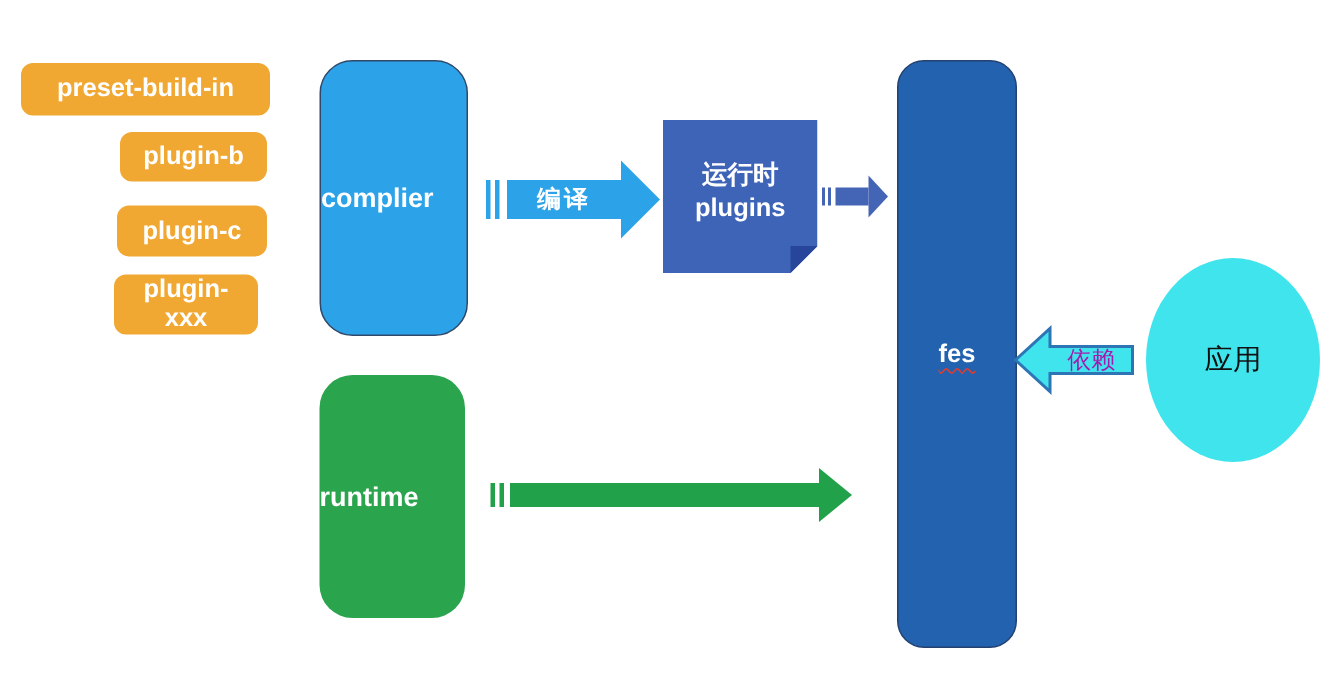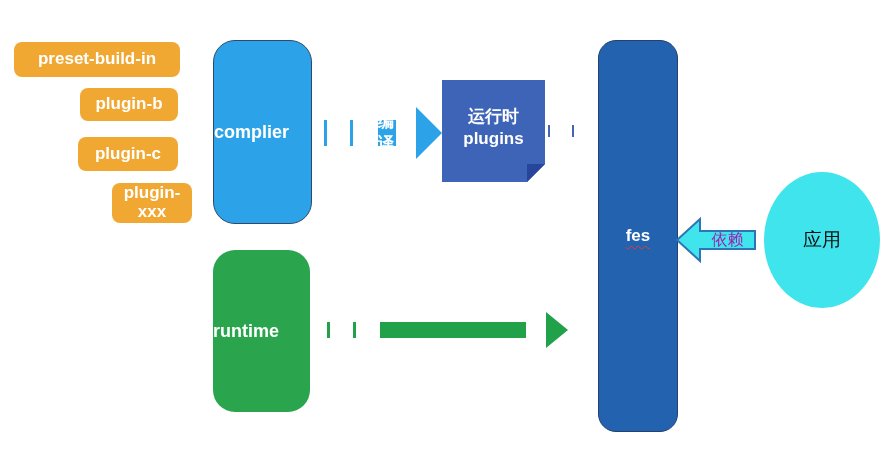--- a/index.html
+++ b/index.html
@@ -11,21 +11,21 @@
   
   .tag {
     position:absolute; background:#F0A833; color:#ffffff; border-radius:8px;
     display:flex; align-items:center; justify-content:center;
     font-size:17px; font-weight:700; text-align:center;
     white-space:pre-line; line-height:1.1;
   }
   .tag-preset { left:14px;  top:42px;  width:166px; height:35px; }
   .tag-b      { left:80px;  top:88px;  width:98px;  height:33px; }
   .tag-c      { left:78px;  top:137px; width:100px; height:34px; }
-  .tag-xxx    { left:76px;  top:183px; width:80px;  height:40px;margin-left:36px; }
+  .tag-xxx    { left:76px;  top:183px; width:96px;  height:40px; }
 
   
   .bigbox {
     position:absolute; border-radius:22px; color:#ffffff;
     display:flex; align-items:center; justify-content:flex-start;
     font-size:18px; font-weight:700;
   }
   .compiler-box { left:213px; top:40px;  width:97px; height:182px; background:#2CA3E9; border:1px solid #30496B; }
   .runtime-box  { left:213px; top:250px; width:97px; height:162px; background:#2AA44D; }
 
@@ -37,21 +37,21 @@
   }
   .fes-label {
     color:#ffffff; font-size:17px; font-weight:700;
     text-decoration:underline; text-decoration-style:wavy;
     text-decoration-color:#E23B2E; text-decoration-thickness:1px;
     text-underline-offset:4px;
     text-align:center;
   }
 
   
-  .h-arrow { position:absolute; display:flex; align-items:center;gap:20px; }
+  .h-arrow { position:absolute; display:flex; align-items:center; }
   .stripe { flex:0 0 auto; }
   .abody  { flex:1 1 auto; display:flex; align-items:center; justify-content:center;
             color:#ffffff; font-weight:700; }
   .ahead  { flex:0 0 auto; width:0; height:0; }
 
   
   .compile-arrow { left:324px; top:107px; width:116px; height:52px; }
   .compile-arrow .stripe { width:3px; height:26px; background:#2CA3E9; margin-right:3px; }
   .compile-arrow .stripe.s2 { margin-right:5px; }
   .compile-arrow .abody { height:26px; background:#2CA3E9; font-size:16px; letter-spacing:2px; }

